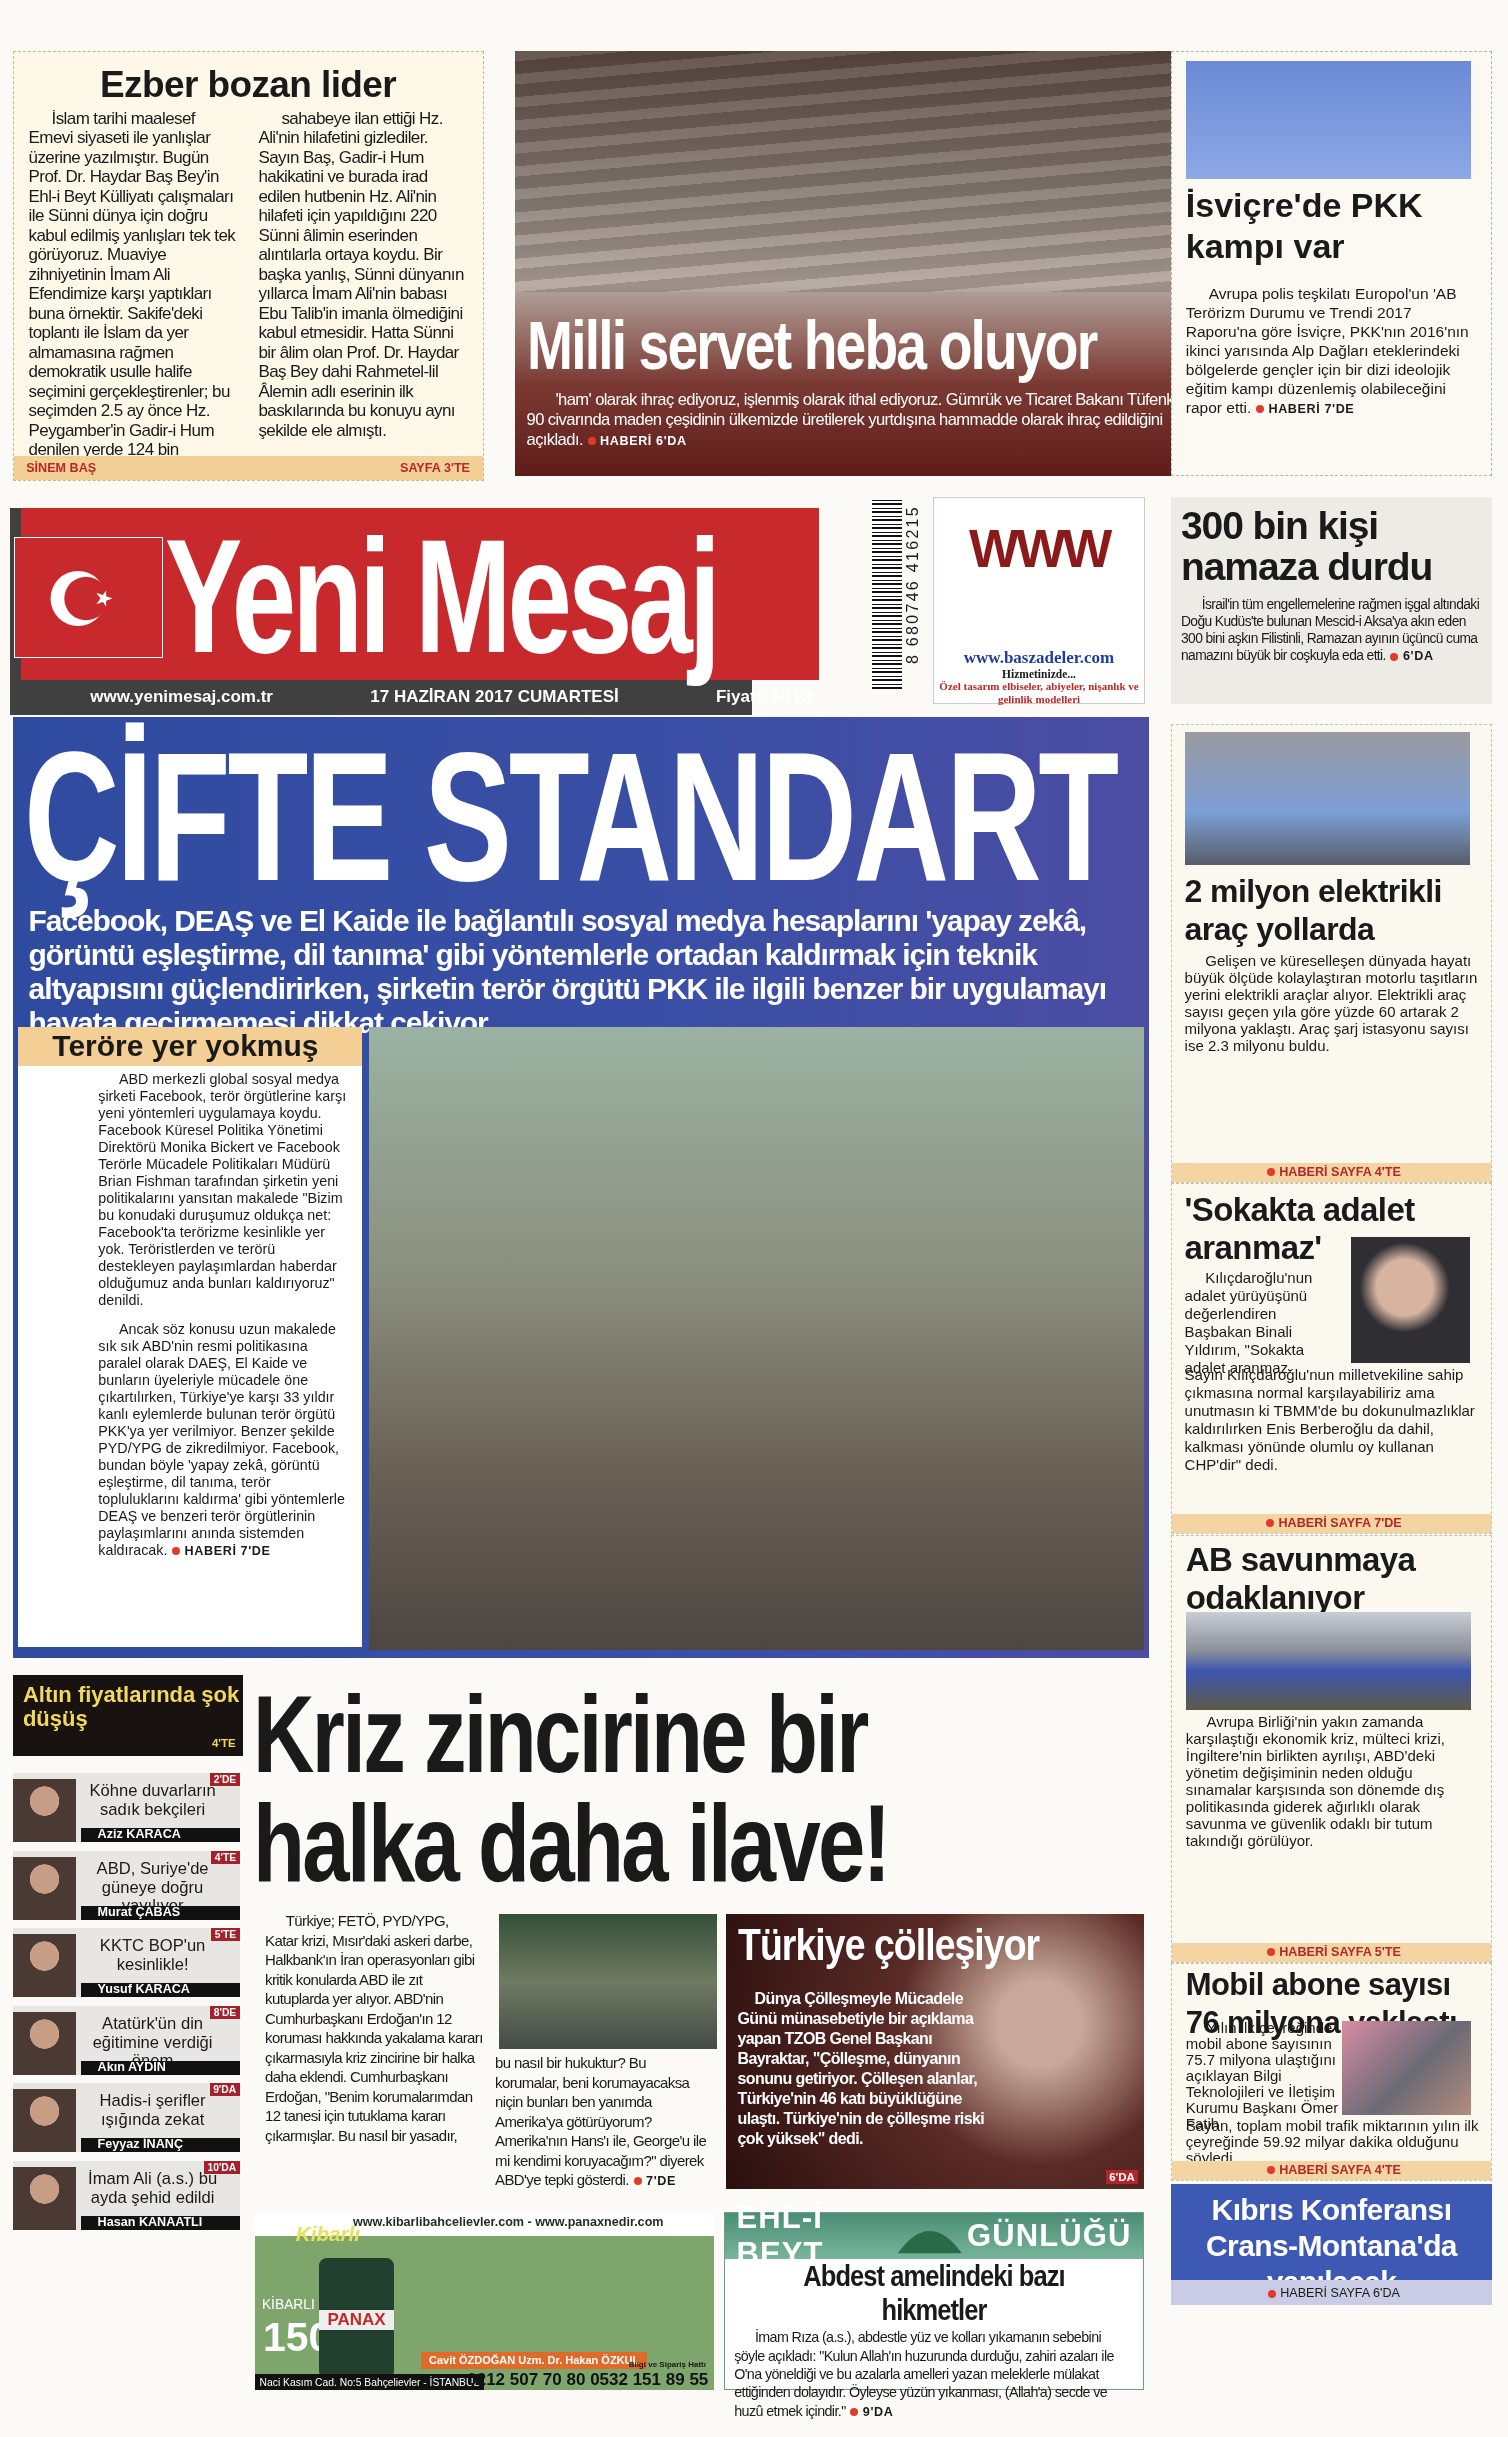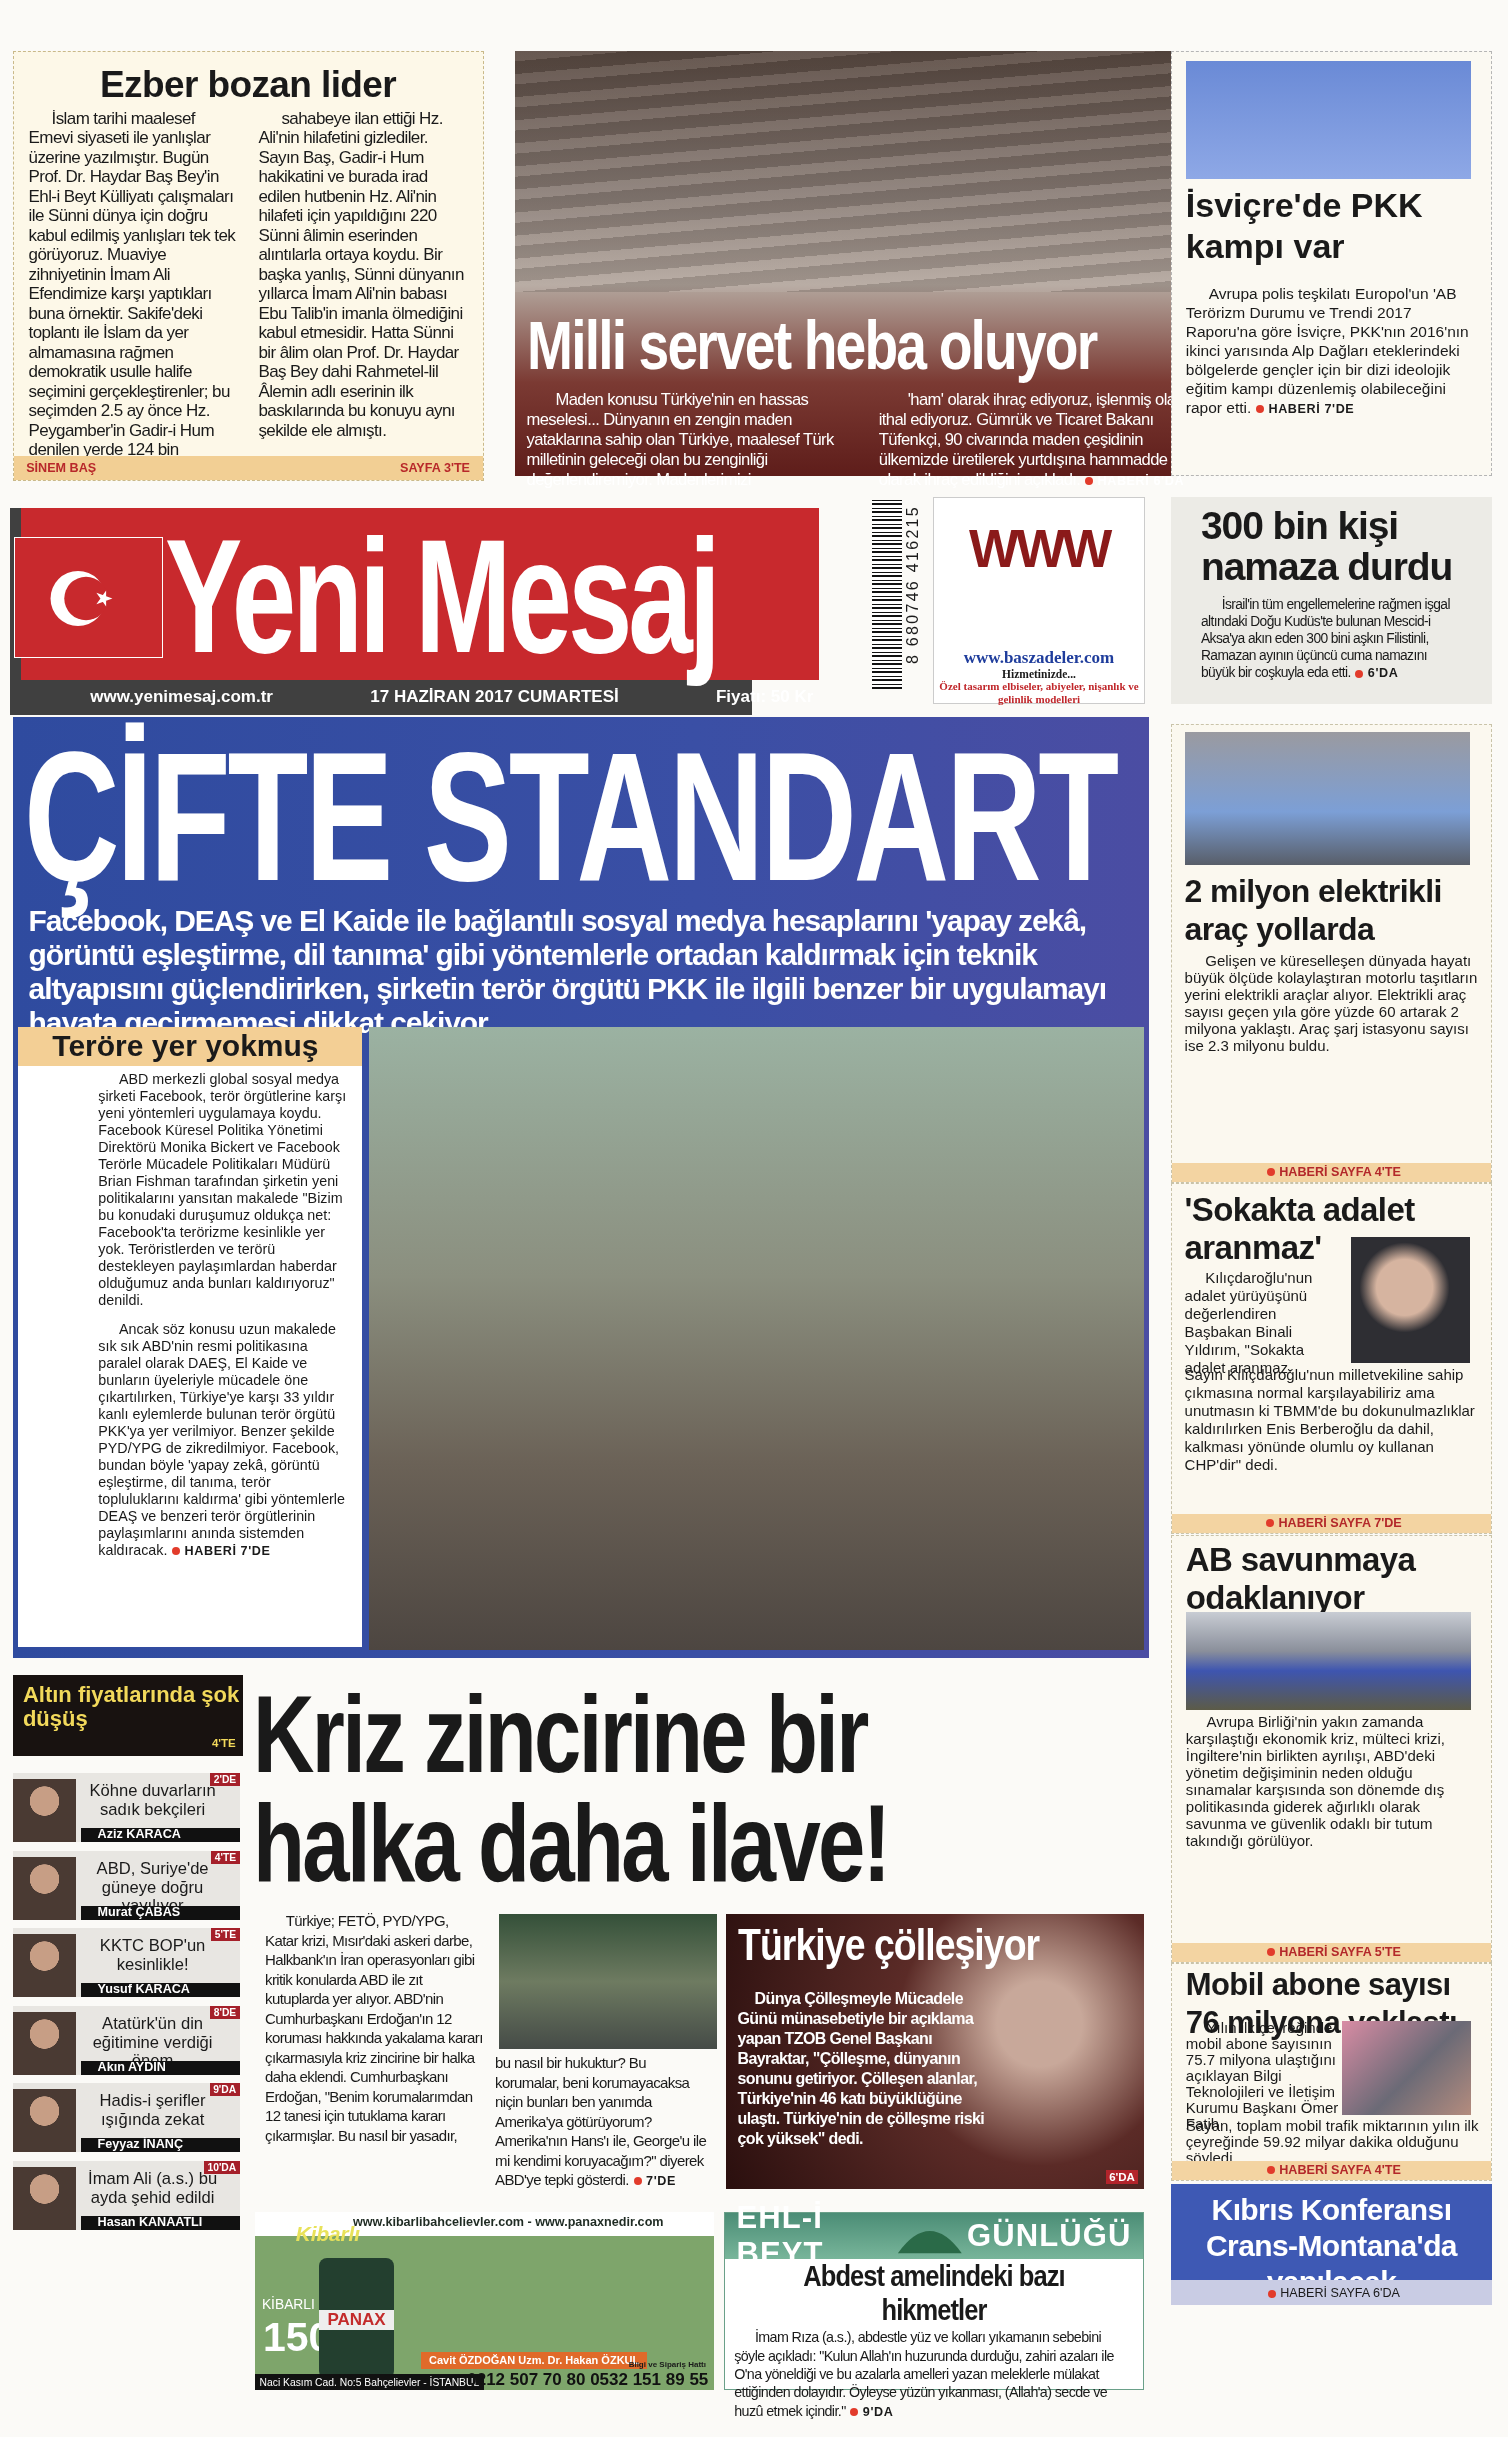--- a/index.html
+++ b/index.html
@@ -36,21 +36,21 @@
   #masthead .meta { position: absolute; left: 80px; top: 179px; width: 723px; display: flex; justify-content: space-between; color: #fff; font-size: 17px; font-weight: bold; }
   #barcode { left: 872px; top: 500px; width: 30px; height: 189px; background: repeating-linear-gradient(0deg, #111 0 2.3px, #fff 2.3px 4px, #111 4px 5.2px, #fff 5.2px 8px); }
   #barcode-num { left: 904px; top: 505px; writing-mode: vertical-rl; transform: rotate(180deg); font-size: 16px; letter-spacing: 2.3px; }
 
   #ad-basza { left: 933px; top: 497px; width: 212px; height: 207px; border: 0.6px solid #ccc; background: #fff; text-align: center; }
   #ad-basza .www { font-size: 53px; font-weight: 900; color: #8b1a1a; margin-top: 19.5px; letter-spacing: -3.4px; }
   #ad-basza .url { font-family: "Liberation Serif", serif; font-size: 17px; font-weight: bold; color: #1f3d9c; margin-top: 69px; }
   #ad-basza .sub1 { font-family: "Liberation Serif", serif; font-size: 11.5px; font-weight: bold; }
   #ad-basza .sub2 { font-family: "Liberation Serif", serif; font-size: 11px; font-weight: bold; color: #c0262a; line-height: 13.8px; }
 
-  #kisi { left: 1171px; top: 497px; width: 321px; height: 207px; background: #ecebe6; padding: 8px 30px; }
+  #kisi { left: 1171px; top: 497px; width: 321px; height: 207px; background: #ecebe6; padding: 8px 10px; }
   #kisi h2 { font-size: 39px; line-height: 41px; font-weight: 900; letter-spacing: -1.1px; }
   #kisi p { font-size: 13.8px; line-height: 17px; text-indent: 20.7px; margin-top: 9.2px; letter-spacing: -0.6px; }
 
   
   #lead { left: 12.6px; top: 717px; width: 1136px; height: 941px; background: linear-gradient(90deg, #2f4b9f 0%, #3a4fa5 60%, #4b4da3 100%); }
   #lead h1 { position: absolute; left: 11.5px; top: 4.6px; font-size: 184px; color: #fff; font-weight: 900; letter-spacing: -4.6px; transform: scaleX(0.72); transform-origin: left; white-space: nowrap; line-height: 189px; }
   #lead .deck { position: absolute; left: 16px; right: 17px; top: 187px; color: #fff; font-size: 30px; line-height: 34px; font-weight: bold; letter-spacing: -1.1px; }
   #lead .side { position: absolute; left: 5.7px; top: 310px; width: 344px; height: 620px; background: #fff; }
   #lead .side h3 { background: #f3cf95; font-size: 30px; font-weight: 900; padding: 2.3px 0 2.3px 34px; }
   #lead .side p { font-size: 14.3px; line-height: 17px; padding: 5.7px 12.6px 5.7px 46px; text-indent: 20.7px; margin-left: 34px; }
@@ -134,21 +134,20 @@
   <div class="foot">
     <span>SİNEM BAŞ</span>
     <span>SAYFA 3'TE</span>
   </div>
 </div>
 
 <div id="milli" class="abs">
   <div class="benches"></div>
   <h2>Milli servet heba oluyor</h2>
   <div class="cols">
-    <p>Maden konusu Türkiye'nin en hassas meselesi... Dünyanın en zengin maden yataklarına sahip olan Türkiye, maalesef Türk milletinin geleceği olan bu zenginliği değerlendiremiyor. Madenlerimizi</p>
     <p><span>'ham' olarak ihraç ediyoruz, işlenmiş olarak ithal ediyoruz. Gümrük ve Ticaret Bakanı Tüfenkçi, 90 civarında maden çeşidinin ülkemizde üretilerek yurtdışına hammadde olarak ihraç edildiğini açıkladı.</span><span class="dot"></span><span class="hb">HABERİ 6'DA</span></p>
   </div>
 </div>
 
 <div id="isvicre" class="abs">
   <div class="photo"></div>
   <h2>İsviçre'de PKK kampı var</h2>
   <p><span>Avrupa polis teşkilatı Europol'un 'AB Terörizm Durumu ve Trendi 2017 Raporu'na göre İsviçre, PKK'nın 2016'nın ikinci yarısında Alp Dağları eteklerindeki bölgelerde gençler için bir dizi ideolojik eğitim kampı düzenlemiş olabileceğini rapor etti.</span><span class="dot"></span><span class="hb">HABERİ 7'DE</span></p>
 </div>
 

